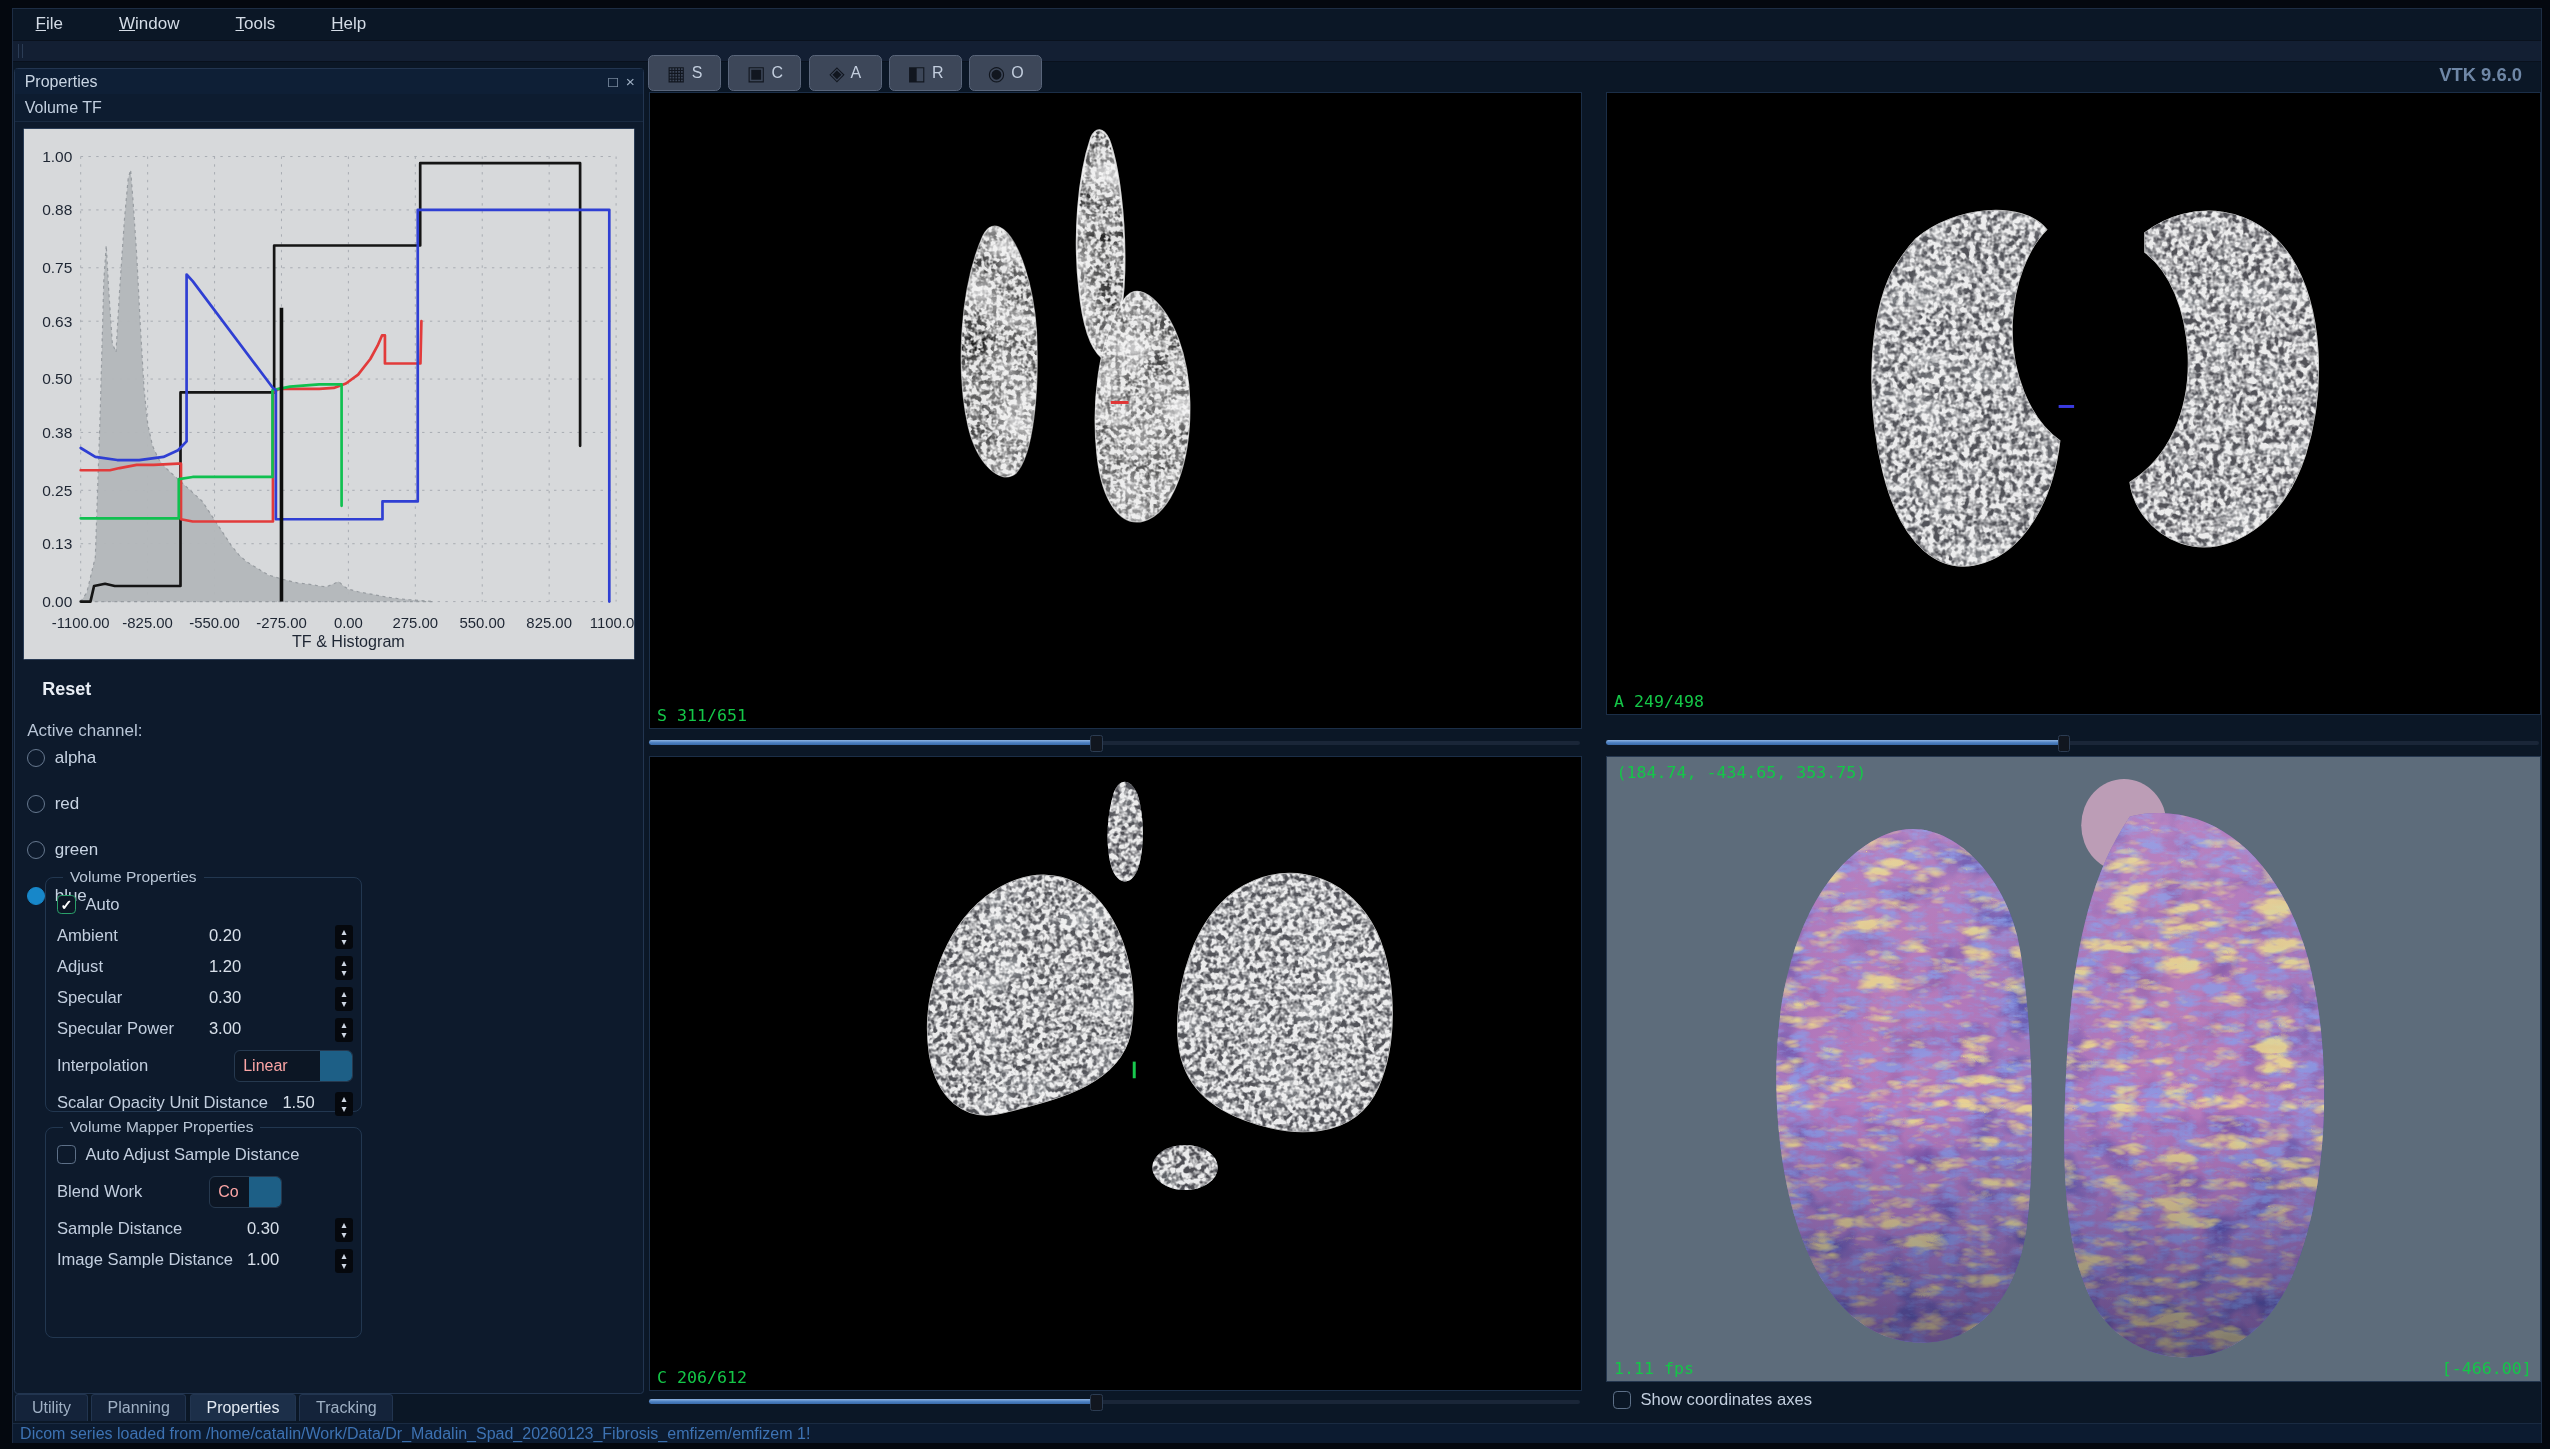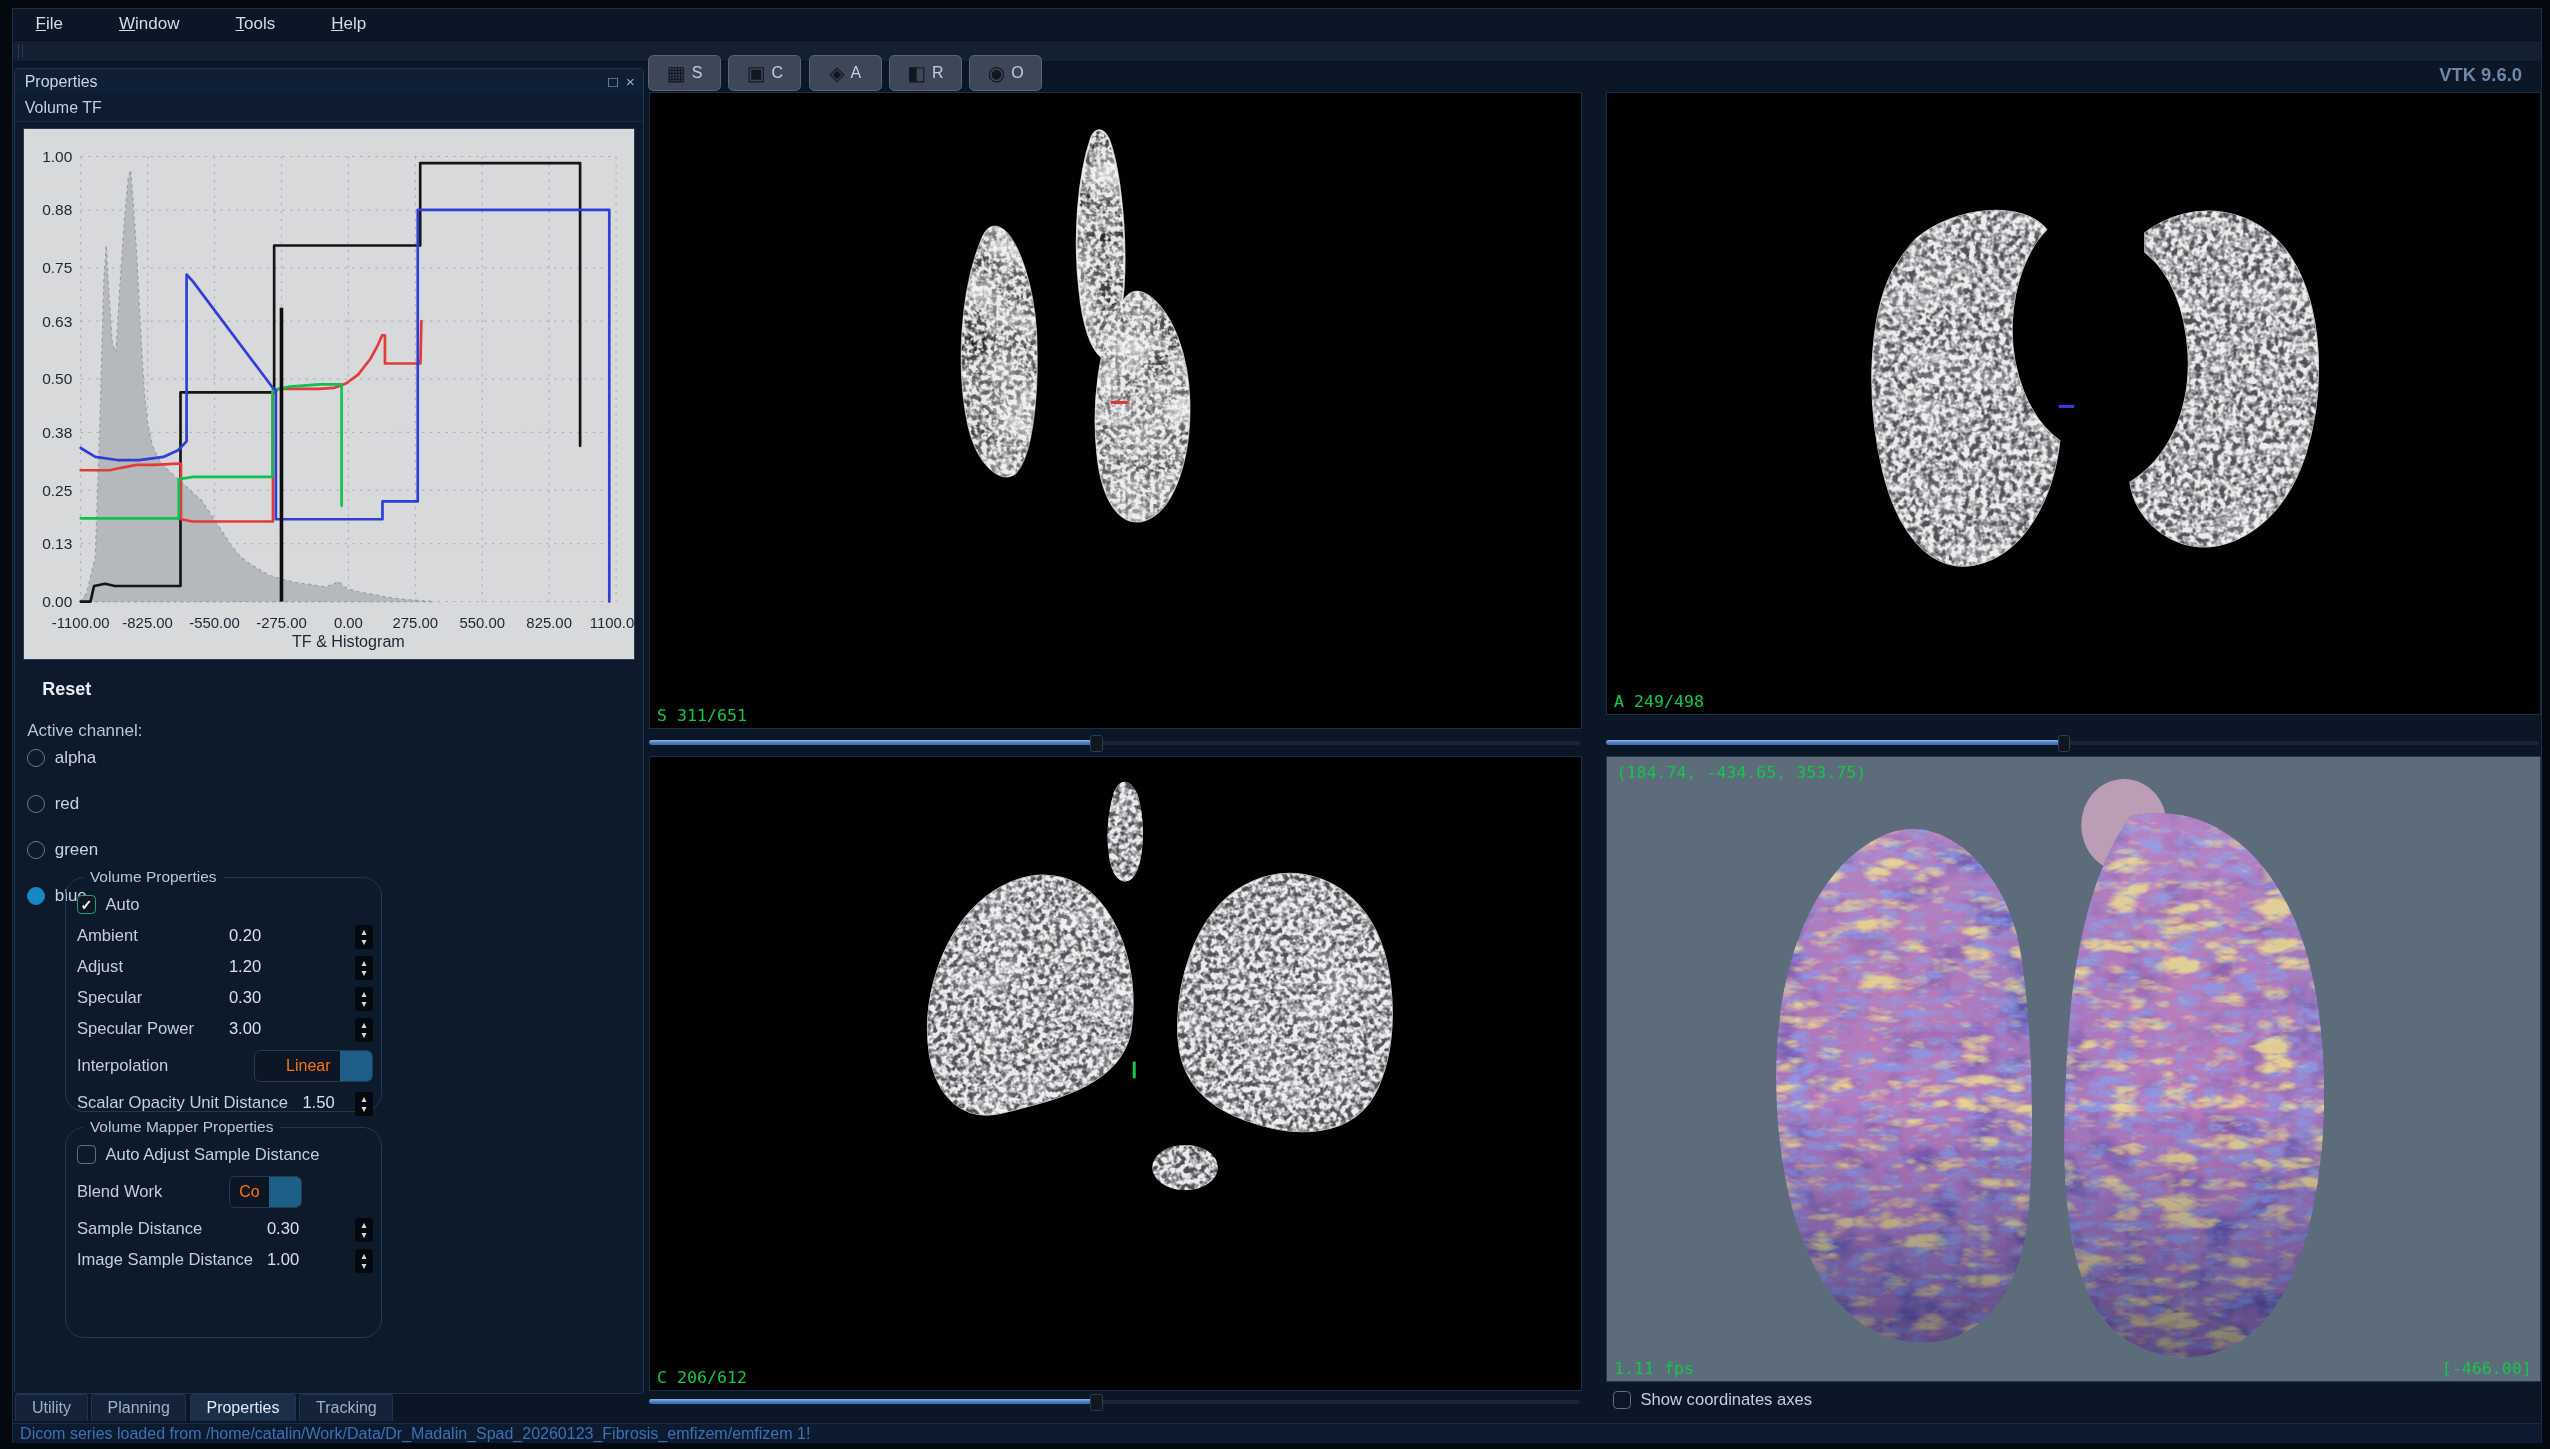--- a/index.html
+++ b/index.html
@@ -27,36 +27,36 @@
   .chart-box svg{display:block;width:100%;height:100%;}
 
   .reset-btn{position:absolute;left:27px;top:610px;background:none;border:none;color:#e9eef5;font-weight:bold;font-size:18px;font-family:"Liberation Sans",sans-serif;cursor:pointer;padding:0;}
   .ac-label{position:absolute;left:12px;top:652px;font-size:17px;color:#b9c6d7;}
   .radios{position:absolute;left:12px;top:679px;display:flex;flex-direction:column;gap:26px;}
   .radio-row{display:flex;align-items:center;gap:9.5px;cursor:pointer;}
   .radio-dot{width:18px;height:18px;border-radius:50%;border:1.2px solid #66788f;background:transparent;box-sizing:border-box;}
   .radio-dot.checked{background:#1787c9;border-color:#1787c9;}
   .radio-label{font-size:17px;color:#c7d3e2;}
 
-  .groupbox{position:absolute;border:1.2px solid #223750;border-radius:19px;background:transparent;margin-left:20px;}
+  .groupbox{position:absolute;border:1.2px solid #223750;border-radius:8px;background:transparent;}
   .group-title{position:absolute;top:-10.7px;left:16.6px;background:#0d1a2c;padding:0 7.1px;font-size:15.5px;color:#b9c6d6;}
   .gp-inner{position:absolute;left:10.7px;right:8.3px;top:10.7px;}
   .prop-row{position:relative;display:flex;align-items:center;height:31px;}
   .prop-label{font-size:16.6px;color:#c3cfdf;width:152px;flex:none;}
   .prop-label.wide{width:auto;margin-right:14.3px;}
   .prop-value{font-size:16.6px;color:#d8e0ea;}
   .spin{position:absolute;right:0;top:3.6px;width:18px;height:24px;background:#05080d;border-radius:3px;display:flex;flex-direction:column;align-items:center;justify-content:center;line-height:9.5px;cursor:pointer;}
   .spin span{font-size:10px;color:#cfd8e4;display:block;height:10px;}
   .checkbox-row{display:flex;align-items:center;gap:9.5px;height:32px;cursor:pointer;}
   .checkbox{width:19px;height:19px;border-radius:4.2px;border:1.2px solid #5d7088;box-sizing:border-box;background:transparent;color:transparent;
             display:flex;align-items:center;justify-content:center;font-size:14.3px;font-weight:bold;}
   .checkbox.checked{border-color:#2aa06a;background:#0d1726;color:#ffffff;}
   .cb-label{font-size:16.6px;color:#c3cfdf;}
   .combo{height:32px;background:#0c1624;border:1.2px solid #26394f;border-radius:6px;display:flex;align-items:center;overflow:hidden;cursor:pointer;box-sizing:border-box;}
-  .combo-text{flex:1;text-align:right;font-size:16px;color:#f97316;padding:0 8.3px;white-space:nowrap;overflow:hidden;}
+  .combo-text{flex:1;text-align:left;font-size:16px;color:#fca5a5;padding:0 8.3px;white-space:nowrap;overflow:hidden;}
   .combo-cap{width:32px;height:100%;background:#1d5f86;border-left:0.6px solid #0c1624;flex:none;}
 
   
   .tabsbar{position:absolute;left:2.4px;top:1385px;height:27px;display:flex;gap:3.6px;}
   .tab{padding:3.6px 15.5px;font-size:16px;color:#9fb0c4;background:#14233a;border:0.6px solid #223550;border-bottom:none;border-radius:3.6px 3.6px 0 0;display:flex;align-items:center;cursor:pointer;}
   .tab.active{background:#1c2f49;color:#e2e9f2;}
   .statusbar{position:absolute;left:0;top:1414px;width:100%;height:19px;background:#0c1b30;border-top:0.6px solid #1a2b42;display:flex;align-items:center;}
   .status-text{font-size:16px;color:#3d72b2;padding-left:7.1px;white-space:nowrap;}
 
   

